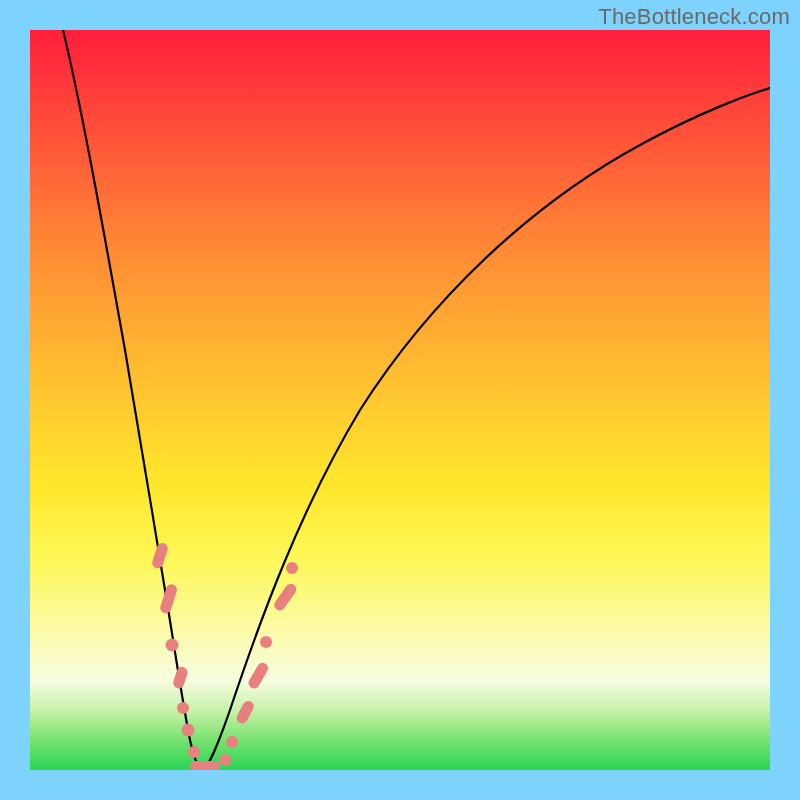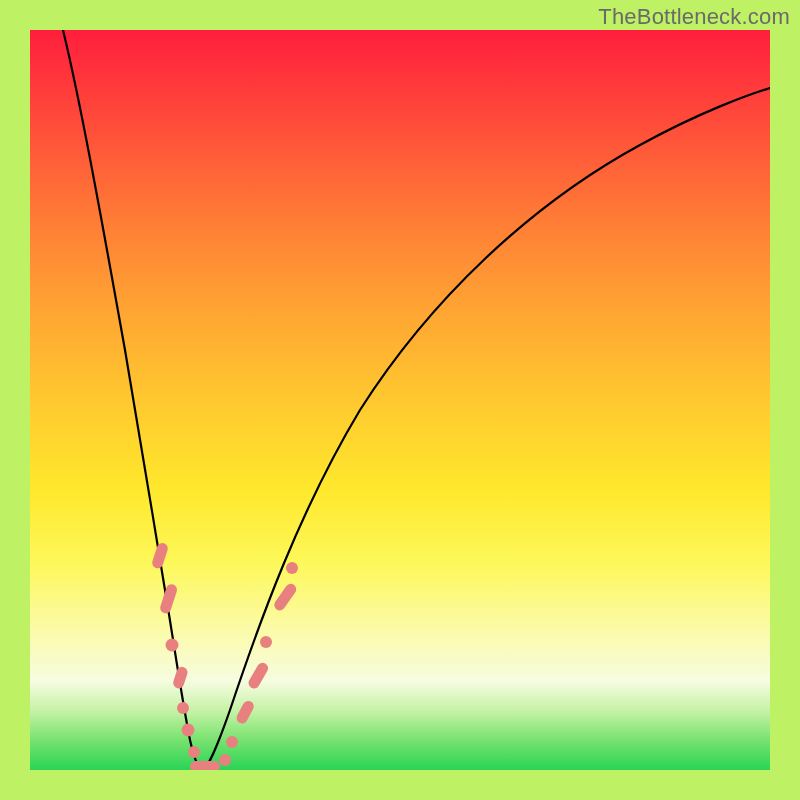--- a/index.html
+++ b/index.html
@@ -10,21 +10,21 @@
     overflow: hidden;
     background: #000;
     font-family: Arial, Helvetica, sans-serif;
   }
   .frame {
     position: absolute;
     left: 0;
     top: 0;
     width: 800px;
     height: 800px;
-    background: #bef264;
+    background: #7dd3fc;
   }
   .plot-area {
     position: absolute;
     left: 30px;
     top: 30px;
     width: 740px;
     height: 740px;
     
     background: linear-gradient(
       to bottom,

